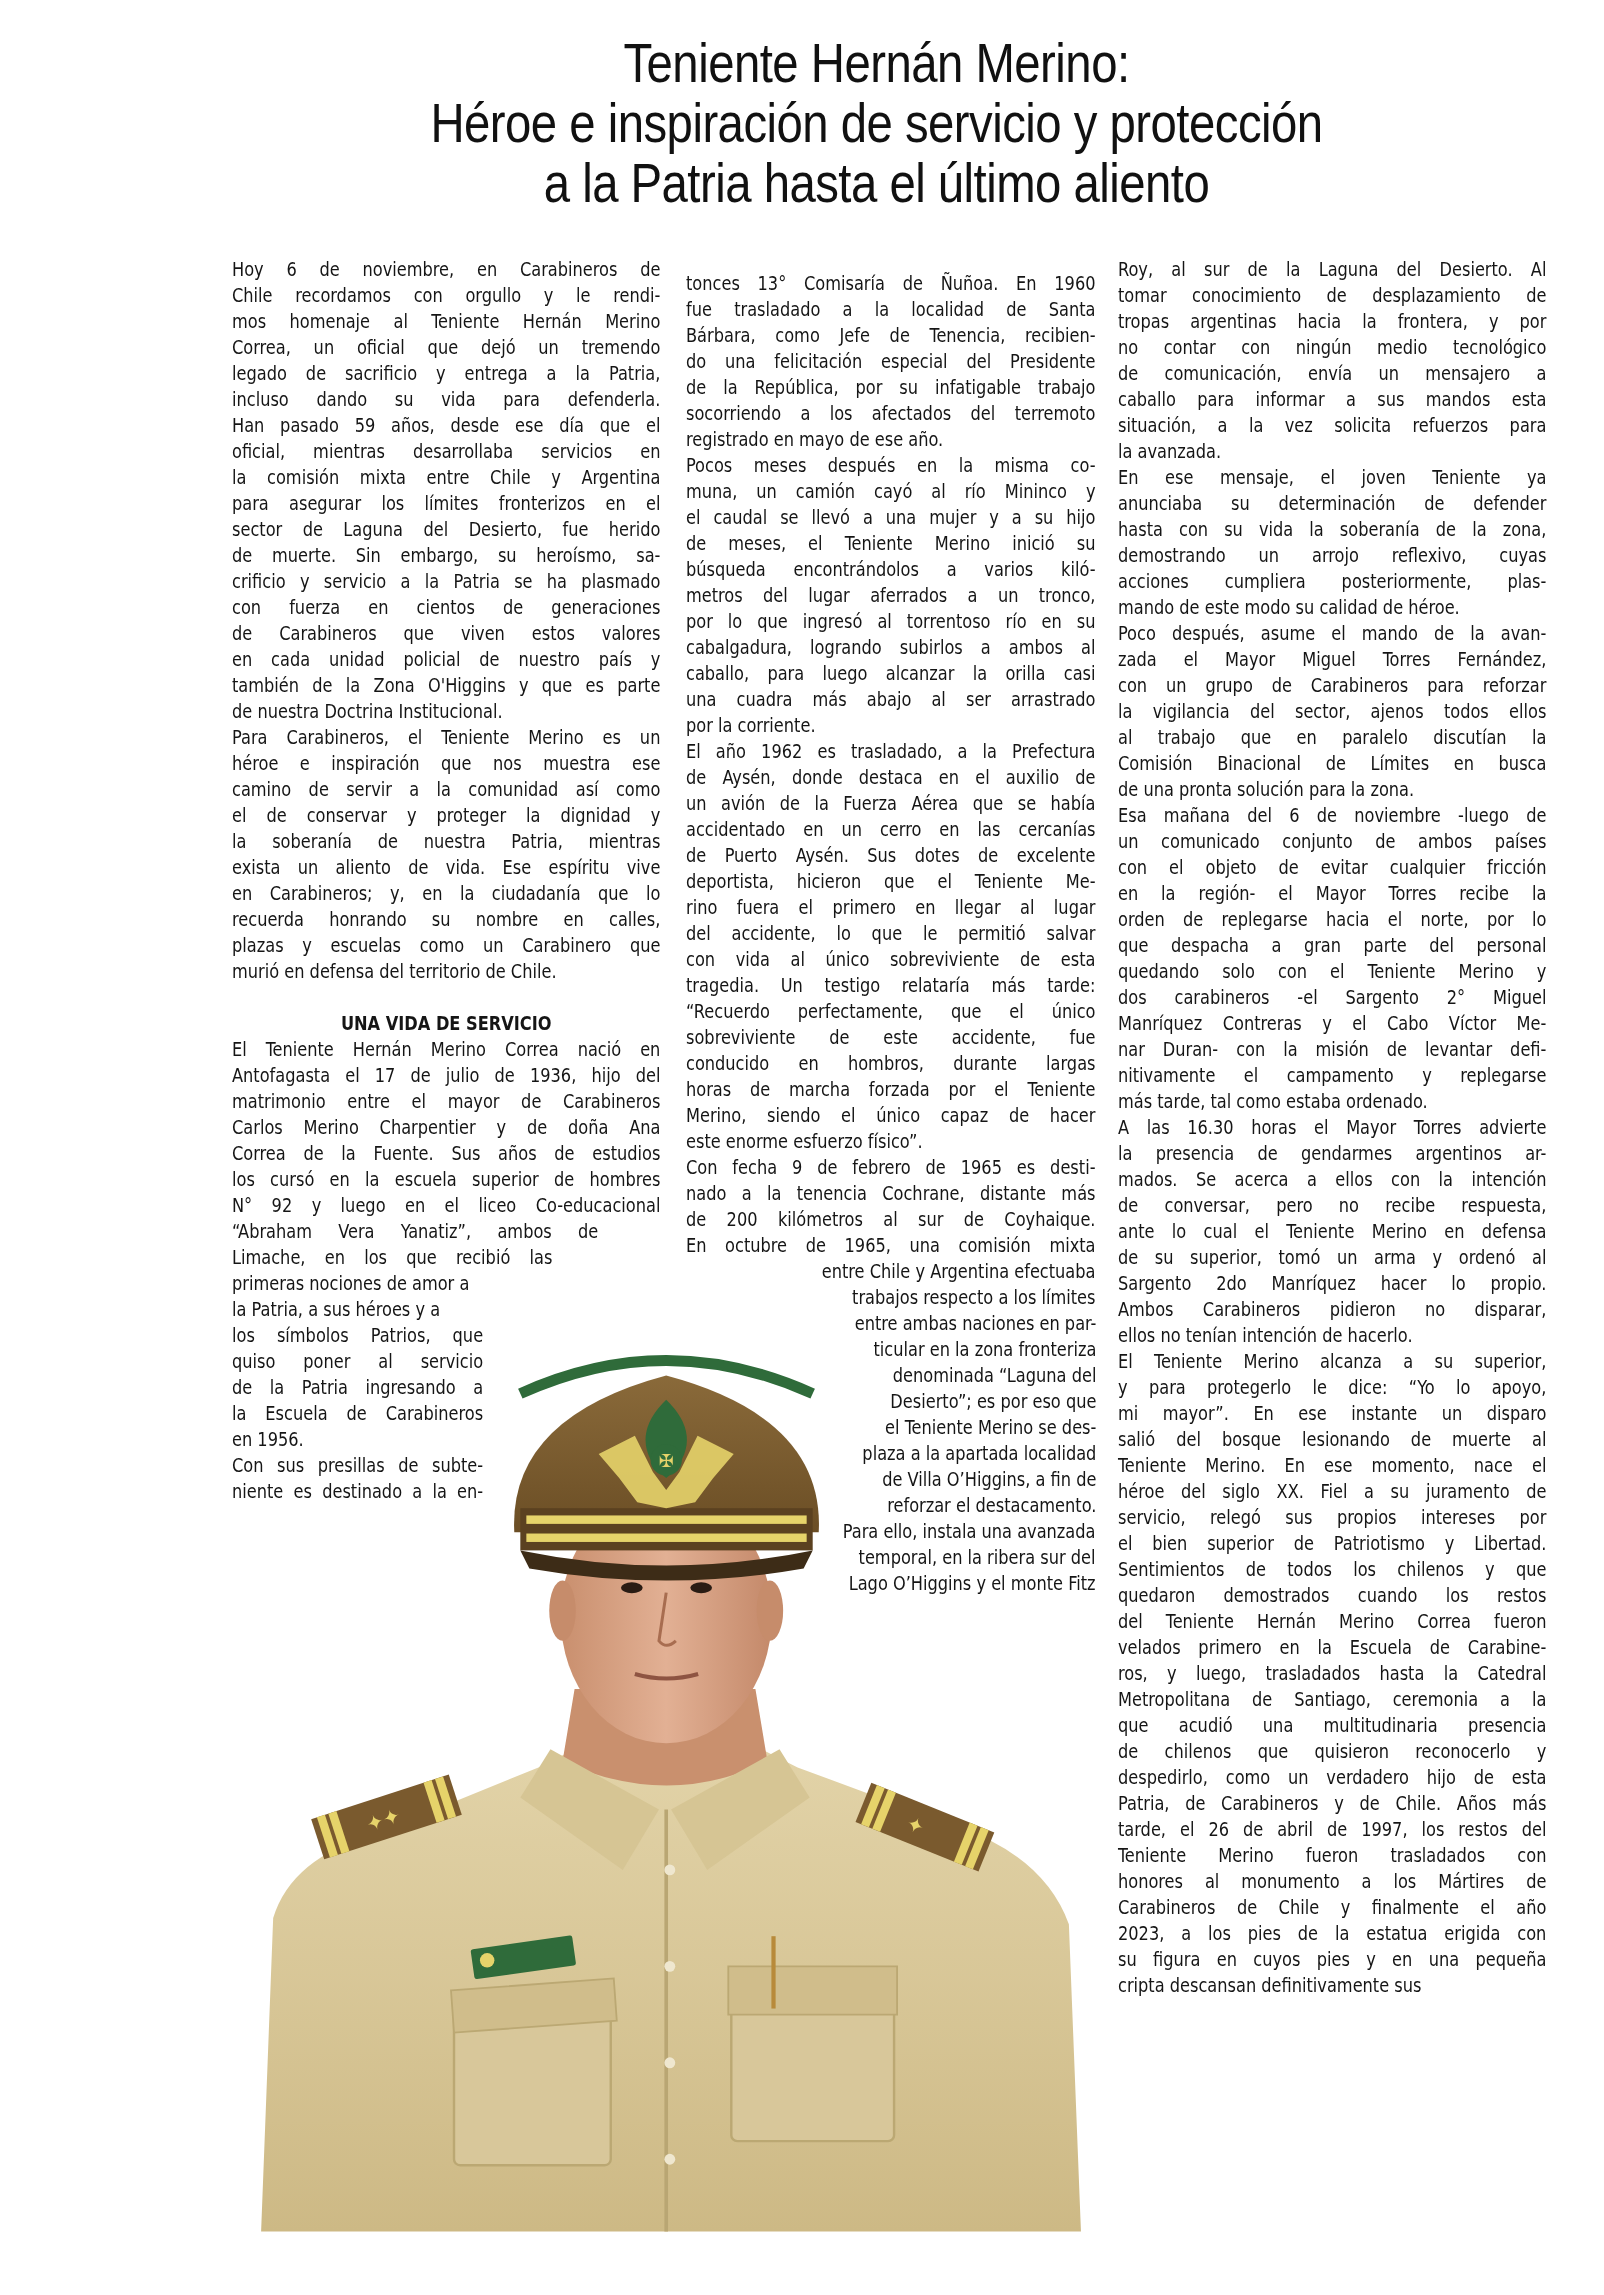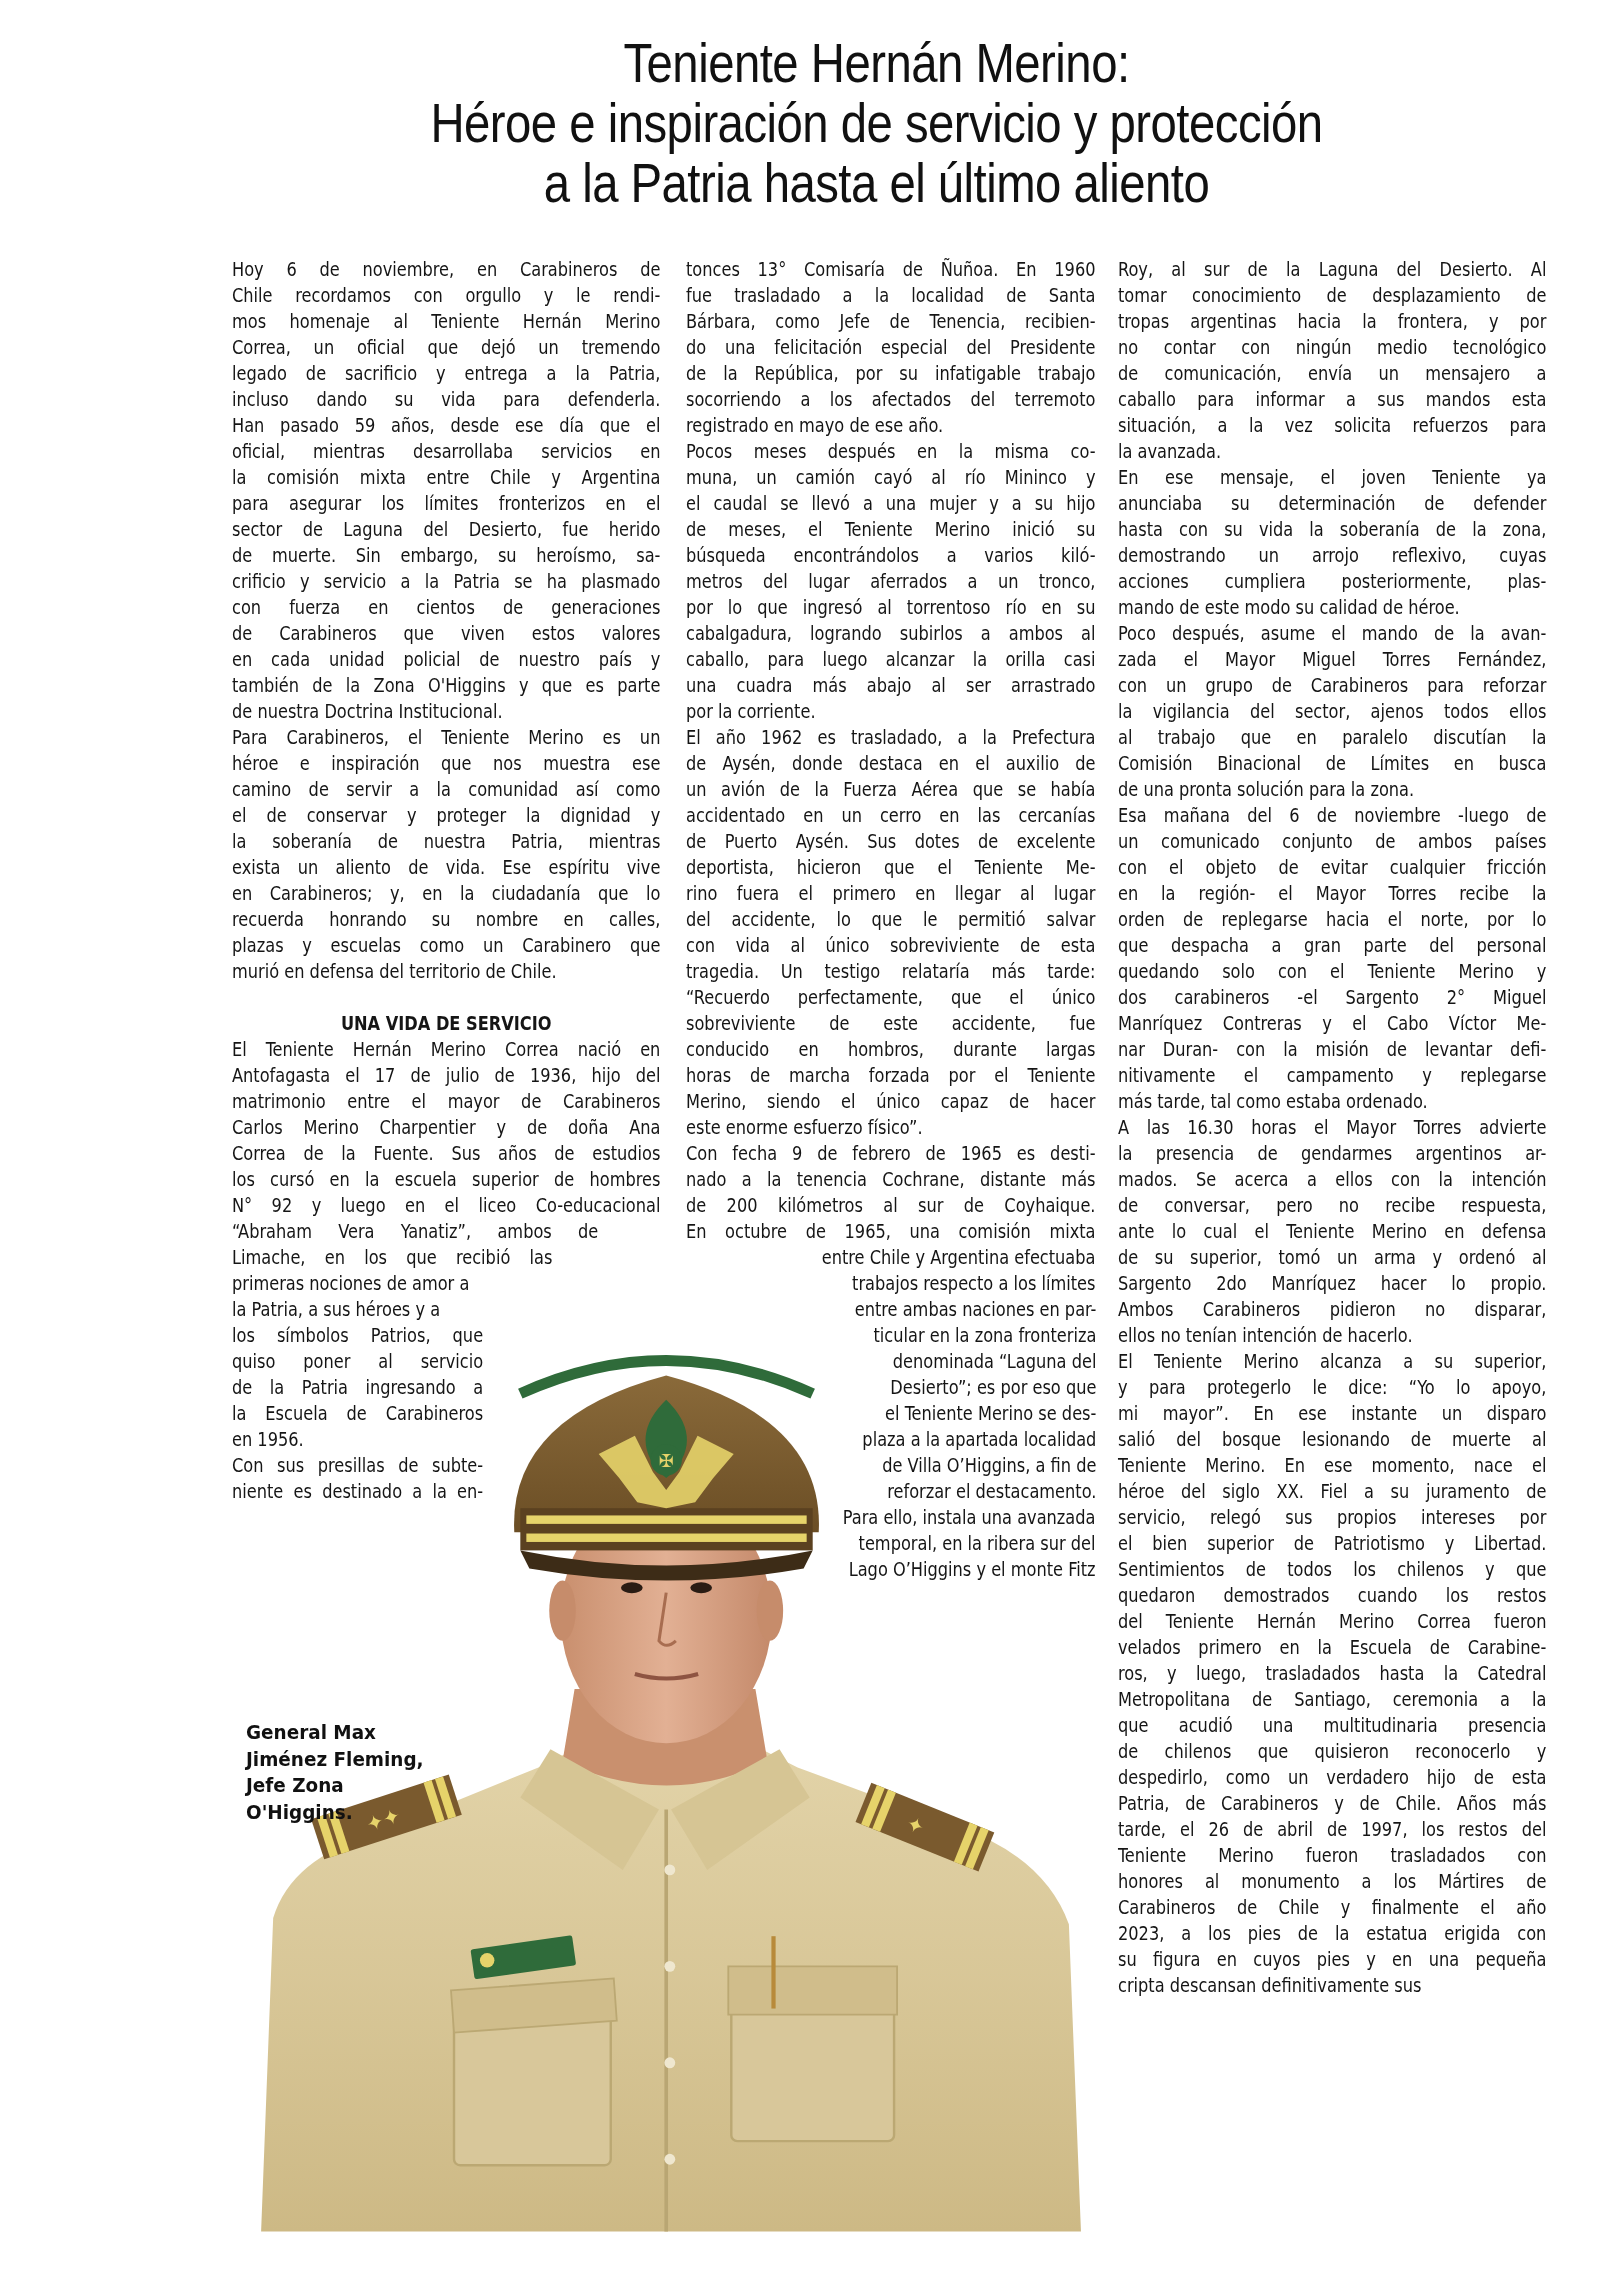--- a/index.html
+++ b/index.html
@@ -19,21 +19,21 @@
       position: absolute; font-family: "DejaVu Sans Condensed", "DejaVu Sans", sans-serif;
       color: #151515; font-size: 20px; line-height: 26px;
     }
     .col .ln { display: block; white-space: nowrap; height: 26px; text-align: justify; text-align-last: justify; }
     .col .ln.last { text-align-last: left; }
     .col .ln.right { text-align-last: right; }
     .col .ln.right.last { text-align: right; text-align-last: right; }
     .col .inner { transform: scaleX(0.9); transform-origin: 0 0; }
 
     .c1 { left: 200px; top: 256px; width: 428px; }
-    .c2 { left: 654px; top: 256px; width: 410px; }
+    .c2 { left: 654px; top: 270px; width: 410px; }
     .c3 { left: 1086px; top: 256px; width: 428px; }
 
     .subhead {
       display: block; text-align: center; font-weight: bold; height: 26px;
       margin-top: 26px;
     }
 
     .caption {
       position: absolute; left: 214px; top: 1719px; width: 199px;
       font-family: "DejaVu Sans", sans-serif; font-weight: bold; font-size: 20px;
@@ -184,26 +184,20 @@
       <span class="ln" style="width:279px">los símbolos Patrios, que</span>
       <span class="ln" style="width:279px">quiso poner al servicio</span>
       <span class="ln" style="width:279px">de la Patria ingresando a</span>
       <span class="ln" style="width:279px">la Escuela de Carabineros</span>
       <span class="ln last" style="width:279px">en 1956.</span>
       <span class="ln" style="width:279px">Con sus presillas de subte-</span>
       <span class="ln" style="width:279px">niente es destinado a la en-</span>
     </div>
   </div>
 
-  <div class="caption">
-    <span>General Max</span>
-    <span>Jiménez Fleming,</span>
-    <span>Jefe Zona</span>
-    <span>O'Higgins.</span>
-  </div>
 
   <div class="col c2">
     <div class="inner" style="width: 455px;">
       <span class="ln">tonces 13° Comisaría de Ñuñoa. En 1960</span>
       <span class="ln">fue trasladado a la localidad de Santa</span>
       <span class="ln">Bárbara, como Jefe de Tenencia, recibien-</span>
       <span class="ln">do una felicitación especial del Presidente</span>
       <span class="ln">de la República, por su infatigable trabajo</span>
       <span class="ln">socorriendo a los afectados del terremoto</span>
       <span class="ln last">registrado en mayo de ese año.</span>

